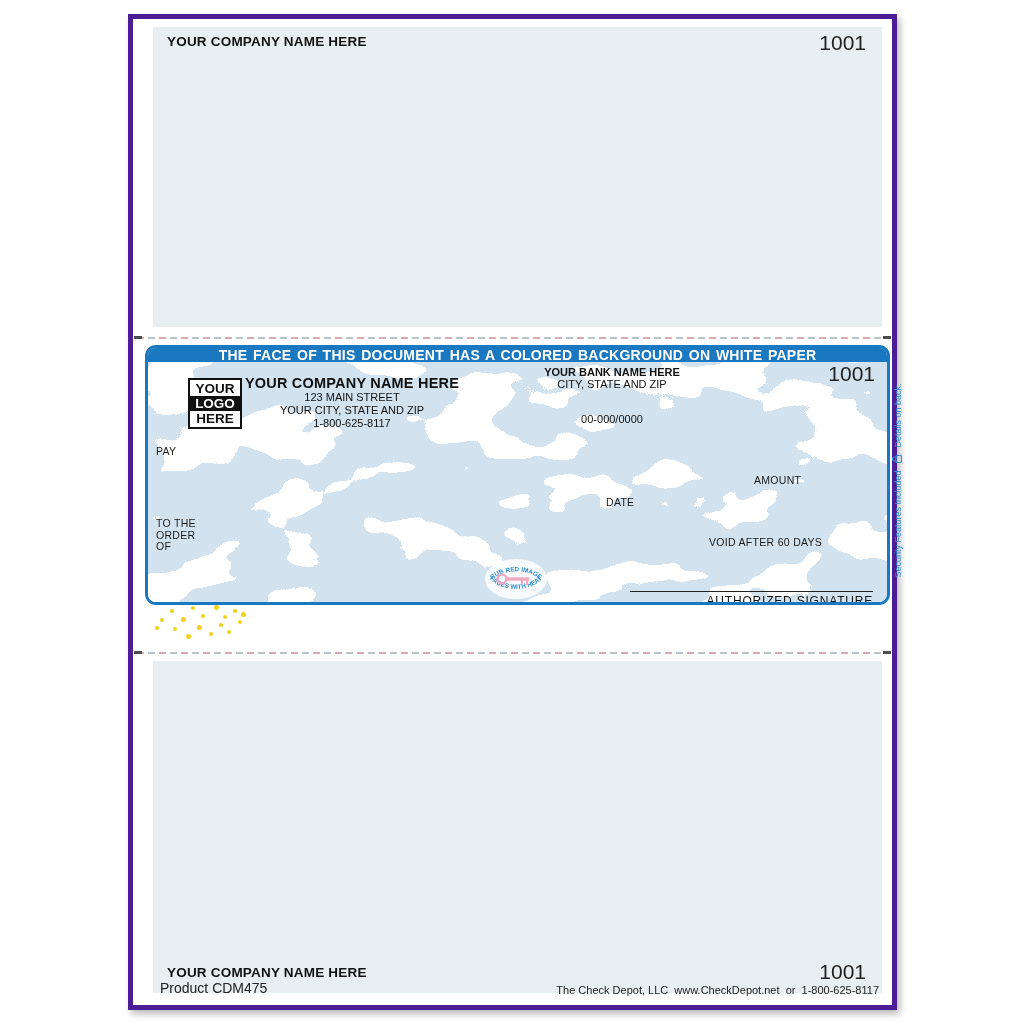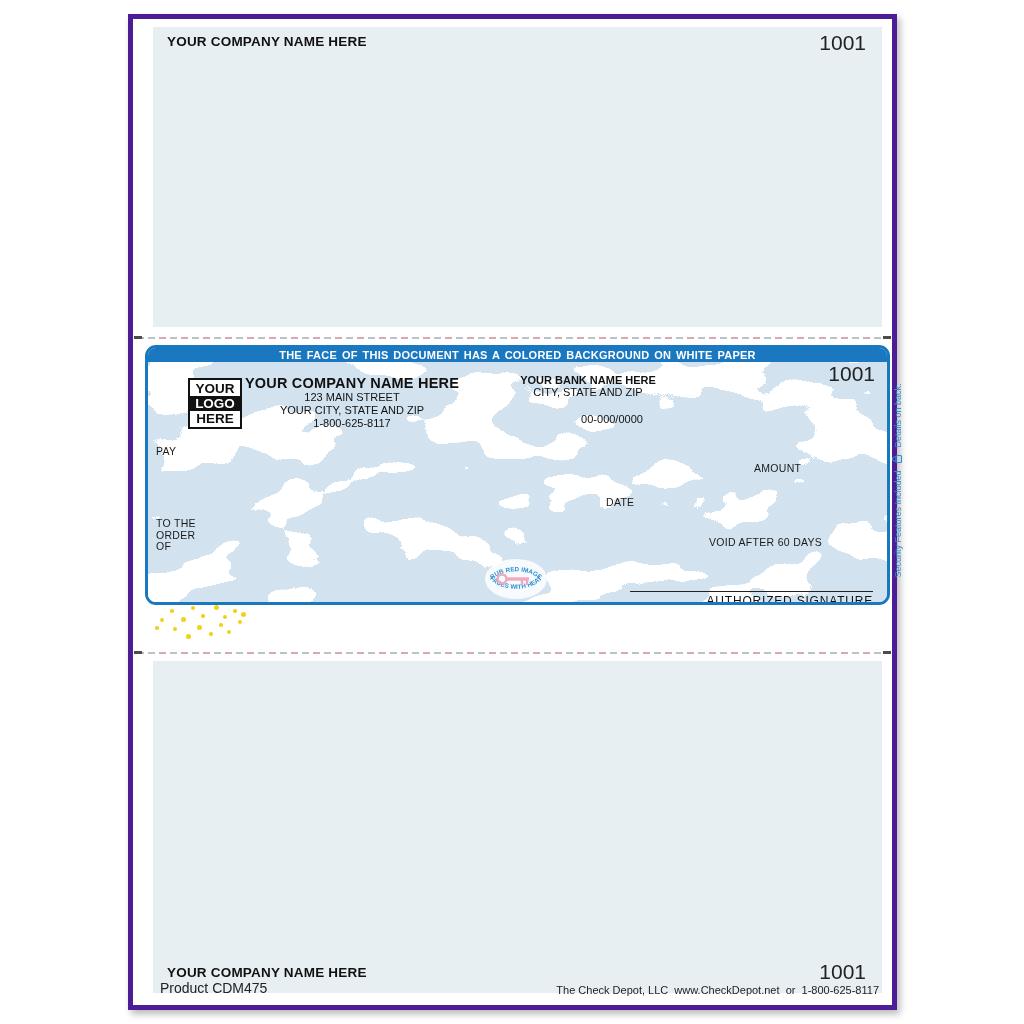--- a/index.html
+++ b/index.html
@@ -30,40 +30,40 @@
       #b9c3c9 11px 18px, rgba(0,0,0,0) 18px 22px); }
   .perf-1 { top:318px; } .perf-2 { top:633px; }
   .perf-tick { position:absolute; width:8px; height:3px; background:#4c4c4c; }
   .tick-l { left:1px; } .tick-r { right:1px; }
   .tick-y1 { top:317px; } .tick-y2 { top:632px; }
 
   
   .check { position:absolute; left:12px; top:326px; width:745px; height:260px;
     border:3px solid #1a78c0; border-radius:11px; overflow:hidden; background:#d2e2ef; }
   .check-head { height:14px; background:#1a78c0; color:#fff; text-align:center;
-    font-size:11px; font-weight:bold; letter-spacing:.25px; word-spacing:1.5px; line-height:14px; }
+    font-size:14px; font-weight:bold; letter-spacing:.25px; word-spacing:1.5px; line-height:14px; }
   .check-body { position:relative; width:100%; height:240px; }
   .marble { position:absolute; left:0; top:0; width:100%; height:100%; }
 
   .cb { position:absolute; }
   .logo-box { left:40px; top:16px; width:54px; border:2.5px solid #111; background:#fff;
     text-align:center; font-weight:bold; font-size:13.5px; line-height:15px; padding:1px 0; }
   .logo-mid { background:#111; color:#fff; display:block; }
   .company-blk { left:95px; top:13px; width:218px; text-align:center; }
   .company-blk .name { font-size:14.5px; font-weight:bold; letter-spacing:.2px; }
   .company-blk .ln { font-size:11px; line-height:13px; }
-  .bank-blk { left:366px; top:4px; width:148px; text-align:center;margin-top:8px; }
+  .bank-blk { left:390px; top:4px; width:148px; text-align:center; }
   .bank-blk .name { font-size:11px; font-weight:bold; }
   .bank-blk .ln { font-size:11px; }
   .fraction { left:390px; top:51px; width:148px; text-align:center; font-size:11px; }
   .chk-num { right:12px; top:0px; font-size:21px; color:#222; }
   .lbl { font-size:10.5px; letter-spacing:.3px; color:#1a1a1a; }
   .lbl-pay { left:8px; top:83px; }
   .lbl-date { left:458px; top:96px;margin-top:38px; }
-  .lbl-amount { left:606px; top:100px; }
+  .lbl-amount { left:606px; top:112px; }
   .lbl-order { left:8px; top:156px; line-height:11.5px; }
   .lbl-void { left:561px; top:174px; }
   .sig { left:482px; top:229px; width:243px; text-align:center; }
   .sig-line { border-top:1.5px solid #222; }
   .sig-lbl { font-size:12px; letter-spacing:.8px; margin-top:2px;text-align:right; }
   .seal { left:332px; top:194px; width:72px; height:46px; }
 
   
   .side-note { position:absolute; left:639px; top:455px; width:250px; height:13px;
     transform:rotate(-90deg); transform-origin:center; display:flex; align-items:center;

